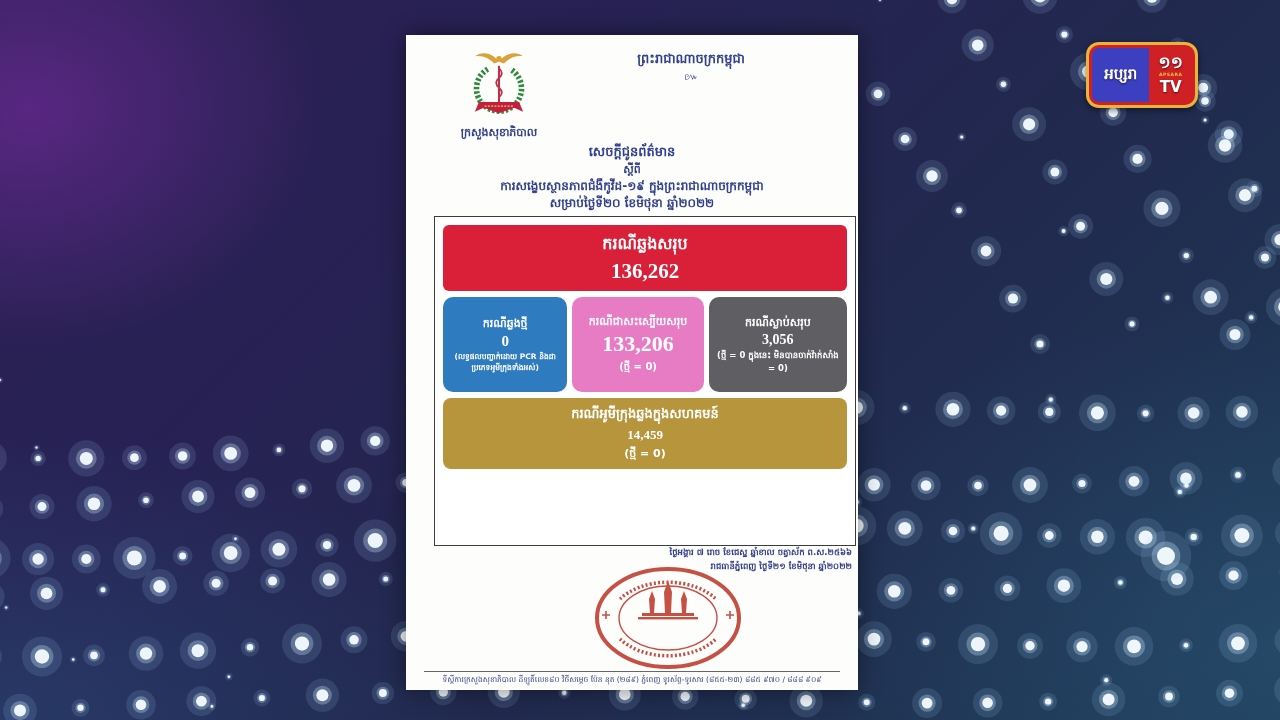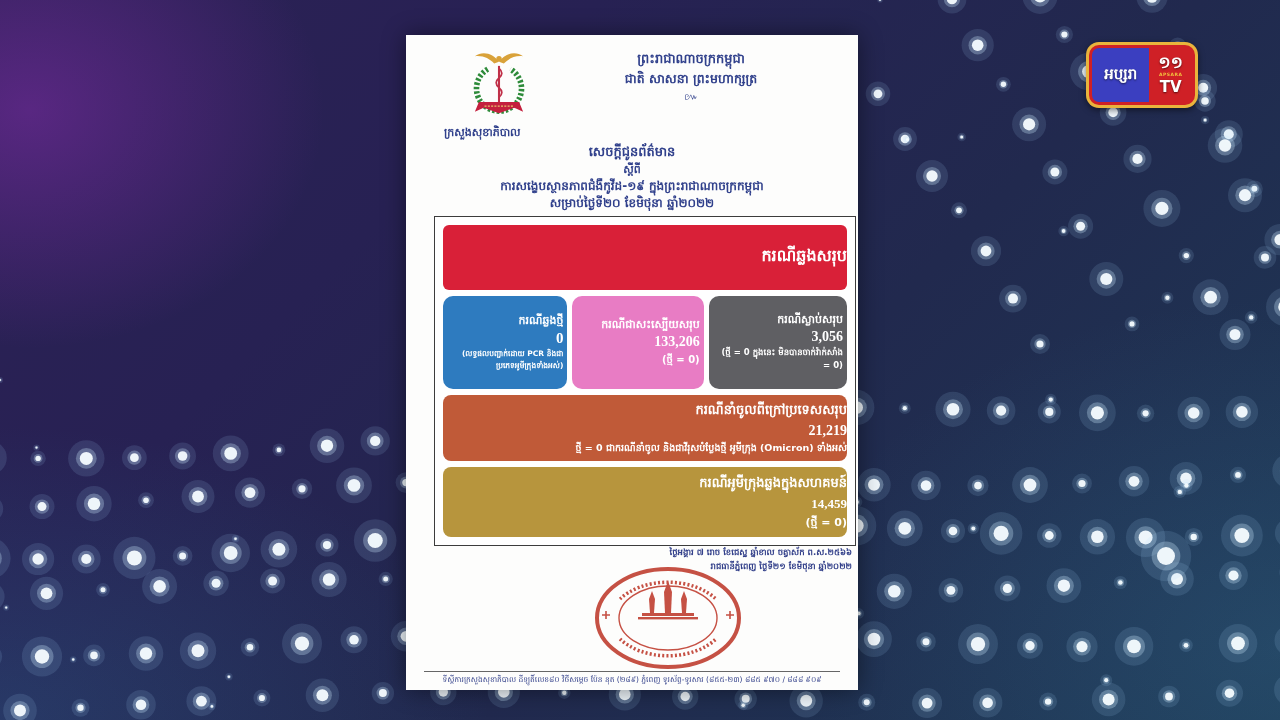--- a/index.html
+++ b/index.html
@@ -12,51 +12,51 @@
       radial-gradient(700px 500px at 100% 90%, rgba(60,120,160,.25), rgba(60,120,160,0) 70%),
       linear-gradient(135deg,#2c2156 0%,#272153 30%,#21294e 60%,#1d3a55 100%);
   }
   .bokeh{position:absolute;left:0;top:0;width:1280px;height:720px;}
   
   .paper{
     position:absolute;left:406px;top:35px;width:452px;height:655px;
     background:#fdfdfc;box-shadow:0 0 22px rgba(0,0,0,.45);
     color:#31418c;
   }
-  .emblem-wrap{position:absolute;left:38px;top:14px;width:110px;}
+  .emblem-wrap{position:absolute;left:38px;top:14px;width:110px;text-align:center;}
   .emblem-svg{width:80px;height:74px;display:block;margin:0 auto;}
   .ministry-label{font-size:11px;font-weight:bold;color:#31418c;margin-top:2px;white-space:nowrap;}
   .kingdom-block{position:absolute;left:140px;top:14px;width:290px;text-align:center;line-height:1.55;}
   .kingdom-line{font-size:13px;font-weight:bold;}
   .motto-line{font-size:12.5px;font-weight:bold;}
   .ornament{font-size:10px;}
   .title-block{position:absolute;left:0;top:108px;width:452px;text-align:center;line-height:1.45;}
   .title-1{font-size:13px;font-weight:bold;}
   .title-2{font-size:11px;font-weight:bold;}
   .title-3{font-size:12px;font-weight:bold;}
   .title-4{font-size:12px;font-weight:bold;}
   
   .stats{
     position:absolute;left:28px;top:181px;width:422px;height:330px;
     border:1.5px solid #3c3c3c;box-sizing:border-box;
     padding:8px;display:flex;flex-direction:column;gap:6px;background:#fff;
   }
-  .stat-box{color:#fff;text-align:right;box-sizing:border-box;}
+  .stat-box{color:#fff;text-align:center;box-sizing:border-box;}
   .num{font-family:"Liberation Serif",serif;font-weight:bold;}
   .banner{border-radius:6px;height:66px;display:flex;flex-direction:column;justify-content:center;gap:2px;}
   .banner .lbl{font-size:16px;font-weight:bold;}
   .banner .num{font-size:21px;}
   .triple-row{display:flex;gap:5px;height:95px;}
   .small-box{border-radius:10px;padding:6px 4px;display:flex;flex-direction:column;justify-content:center;gap:1px;}
   .small-box .lbl{font-size:11px;font-weight:bold;}
   .box-new{width:125px;}
   .box-new .num{font-size:15px;}
   .box-new .note{font-size:7.5px;line-height:1.5;font-weight:bold;}
   .box-recovered{width:132px;}
-  .box-recovered .num{font-size:14px;}
+  .box-recovered .num{font-size:22px;}
   .box-recovered .note{font-size:10px;font-weight:bold;margin-top:2px;}
   .box-deaths{width:139px;}
   .box-deaths .num{font-size:14px;}
   .box-deaths .note{font-size:8.5px;line-height:1.5;font-weight:bold;}
   .wide-box{border-radius:8px;display:flex;flex-direction:column;justify-content:center;gap:3px;}
   .box-imported{height:68px;}
   .box-imported .lbl{font-size:13px;font-weight:bold;}
   .box-imported .num{font-size:14px;}
   .box-imported .note{font-size:9.5px;font-weight:bold;}
   .box-community{height:71px;}
@@ -779,60 +779,55 @@
         <line x1="45" y1="21" x2="45" y2="66" stroke="#c03048" stroke-width="2.6"></line>
         <path d="M45,24 q7,6 0,12 q-7,6 0,12 q7,6 0,12" fill="none" stroke="#c03048" stroke-width="2.2"></path>
         <path d="M20,66 L70,66 L75,78 L64,73 L45,80 L26,73 L15,78 Z" fill="#c4203e"></path>
         <line x1="27" y1="71" x2="63" y2="71" stroke="#e8c56a" stroke-width="1.6" stroke-dasharray="2.5,1.6"></line>
       </svg>
       <div class="ministry-label">ក្រសួងសុខាភិបាល</div>
     </div>
 
     <div class="kingdom-block">
       <div class="kingdom-line">ព្រះរាជាណាចក្រកម្ពុជា</div>
-      <div class="motto-line">ជាតិ សាសនា ព្រះមហាក្សត្រ</div>
       <div class="ornament">៚</div>
     </div>
 
     <div class="title-block">
       <div class="title-1">សេចក្តីជូនព័ត៌មាន</div>
       <div class="title-2">ស្តីពី</div>
       <div class="title-3">ការសង្ខេបស្ថានភាពជំងឺកូវីដ-១៩ ក្នុងព្រះរាជាណាចក្រកម្ពុជា</div>
       <div class="title-4">សម្រាប់ថ្ងៃទី២០ ខែមិថុនា ឆ្នាំ២០២២</div>
     </div>
 
     <div class="stats">
 
       <div class="stat-box banner" style="background-color: rgb(217, 32, 56);">
         <div class="lbl">ករណីឆ្លងសរុប</div>
+        <div class="num">136,262</div>
       </div>
 
       <div class="triple-row">
         <div class="stat-box small-box box-new" style="background-color: rgb(46, 123, 191);">
           <div class="lbl">ករណីឆ្លងថ្មី</div>
           <div class="num">0</div>
           <div class="note">(លទ្ធផលបញ្ជាក់ដោយ PCR និងជាប្រភេទអូមីក្រុងទាំងអស់)</div>
         </div>
         <div class="stat-box small-box box-recovered" style="background-color: rgb(232, 124, 196);">
           <div class="lbl">ករណីជាសះស្បើយសរុប</div>
           <div class="num">133,206</div>
           <div class="note">(ថ្មី = 0)</div>
         </div>
         <div class="stat-box small-box box-deaths" style="background-color: rgb(95, 95, 99);">
           <div class="lbl">ករណីស្លាប់សរុប</div>
           <div class="num">3,056</div>
           <div class="note">(ថ្មី = 0 ក្នុងនេះ មិនបានចាក់វ៉ាក់សាំង = 0)</div>
         </div>
       </div>
 
-      <div class="stat-box wide-box box-imported" style="background-color: rgb(192, 90, 56);">
-        <div class="lbl">ករណីនាំចូលពីក្រៅប្រទេសសរុប</div>
-        <div class="num">21,219</div>
-        <div class="note">ថ្មី = 0 ជាករណីនាំចូល និងជាវីរុសបំប្លែងថ្មី អូមីក្រុង (Omicron) ទាំងអស់</div>
-      </div>
 
       <div class="stat-box wide-box box-community" style="background-color: rgb(183, 149, 61);">
         <div class="lbl">ករណីអូមីក្រុងឆ្លងក្នុងសហគមន៍</div>
         <div class="num">14,459</div>
         <div class="note">(ថ្មី = 0)</div>
       </div>
 
     </div>
 
     <div class="date-block">

